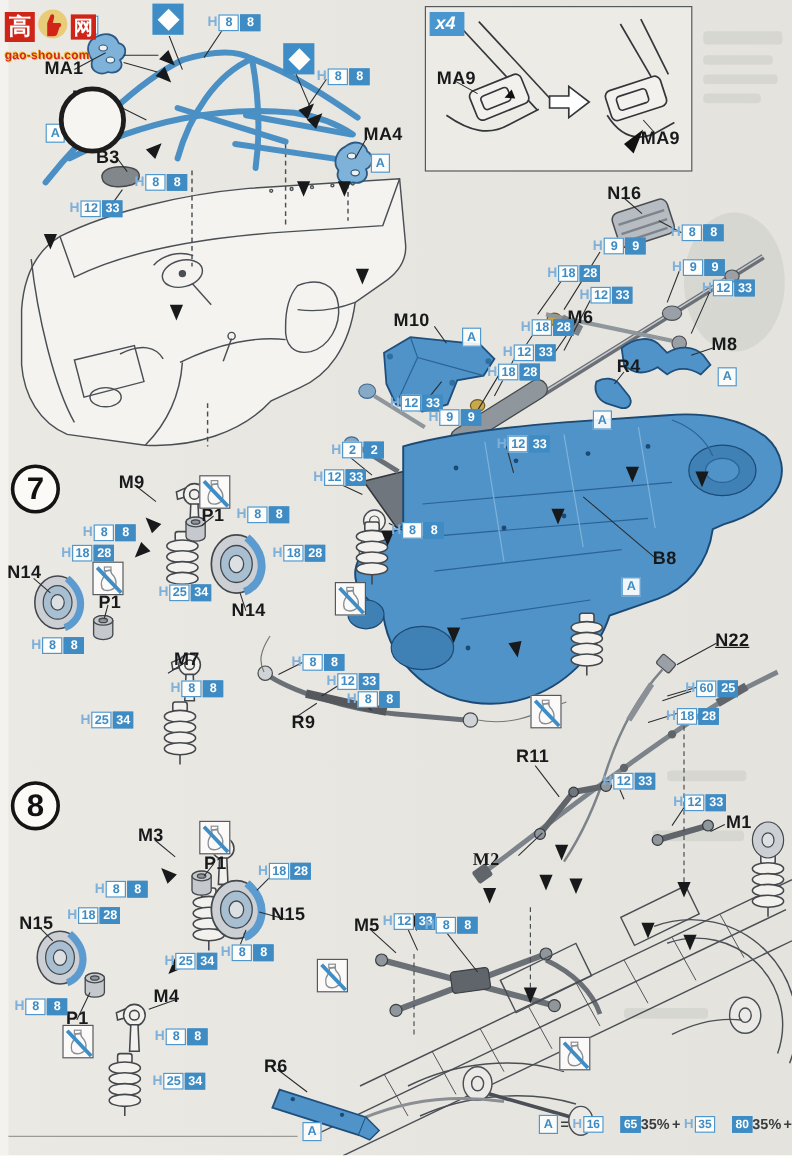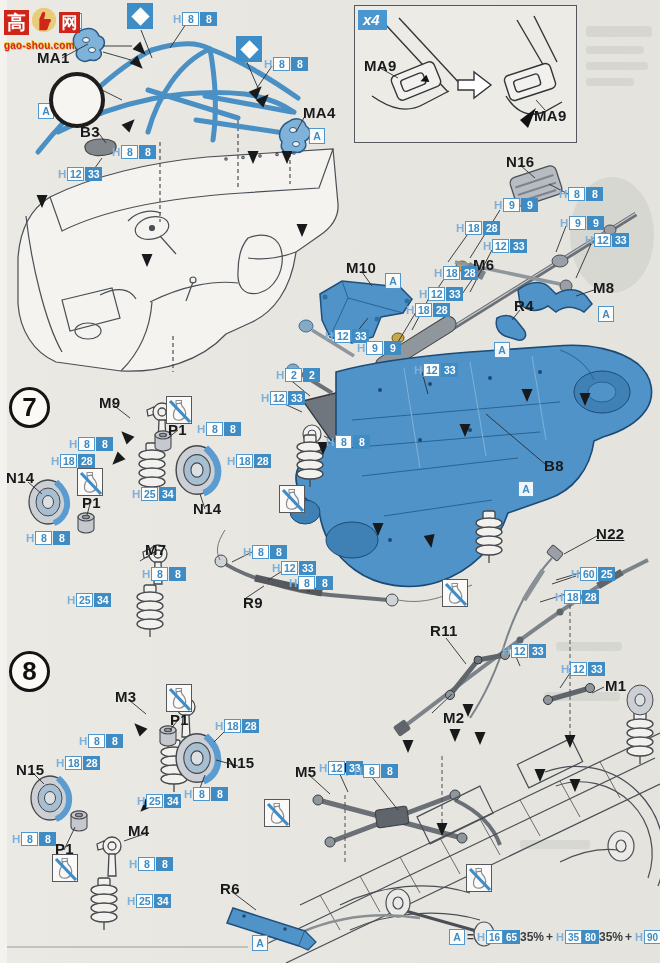--- a/index.html
+++ b/index.html
@@ -38,21 +38,21 @@
     font:bold 19px/25px "DejaVu Sans",sans-serif;}
   .wm-box.small{width:21px;height:21px;font:bold 16px/21px "DejaVu Sans",sans-serif;}
   .wm-site{font:bold 10px "Liberation Sans",sans-serif;color:#d3291b;margin-top:2px;
     letter-spacing:.2px;text-shadow:.6px .6px 0 #f2c43c,-.6px -.6px 0 #f2c43c;}
   .ring{position:absolute;left:49px;top:72px;width:56px;height:56px;border:4.5px solid #1d1d1d;
     border-radius:50%;background:#f6f5f1;z-index:5;box-sizing:border-box;}
   .formula{position:absolute;left:449px;top:929px;display:flex;align-items:center;
     white-space:nowrap;font-family:"Liberation Sans",sans-serif;font-weight:bold;z-index:4;}
   .formula .fbx{border:1px solid #4f97cc;background:#fdfdfc;color:#3f8cc4;min-width:12px;
     height:12px;padding:0 1.5px;font-size:10px;display:inline-flex;align-items:center;justify-content:center;}
-  .formula .fbx.f{background:#3f8cc4;color:#fff;border-color:#3f8cc4;margin-left:0;}
+  .formula .fbx.f{background:#3f8cc4;color:#fff;border-color:#3f8cc4;margin-left:14px;}
   .formula .h{color:#7fb0da;font-size:11px;margin:0 1px;}
   .formula .sym{color:#3a3d40;font-size:12px;margin:0 2px;}
   .formula .pct{color:#3a3d40;font-size:12px;}
 </style>
 </head>
 <body>
 
 <div id="canvas">
   <div class="edge"></div>
 
@@ -411,35 +411,35 @@
   <div class="x4">x4</div>
 
   <div id="overlay">
       <div class="plabel" style="left: 37px; top: 50px;">MA1</div>
       <div class="plabel" style="left: 60px; top: 74px;">N21</div>
       <div class="plabel" style="left: 80px; top: 124px;">B3</div>
       <div class="plabel" style="left: 303px; top: 105px;">MA4</div>
       <div class="plabel" style="left: 364px; top: 58px;">MA9</div>
       <div class="plabel" style="left: 534px; top: 108px;">MA9</div>
       <div class="plabel" style="left: 506px; top: 154px;">N16</div>
-      <div class="plabel" style="left: 346px; top: 260px;">M10</div>
+      <div class="plabel" style="left: 328px; top: 260px;">M10</div>
       <div class="plabel" style="left: 473px; top: 257px;">M6</div>
       <div class="plabel" style="left: 593px; top: 280px;">M8</div>
       <div class="plabel" style="left: 514px; top: 298px;">R4</div>
       <div class="plabel" style="left: 544px; top: 458px;">B8</div>
       <div class="plabel" style="left: 99px; top: 395px;">M9</div>
       <div class="plabel" style="left: 168px; top: 422px;">P1</div>
       <div class="plabel" style="left: 6px; top: 470px;">N14</div>
       <div class="plabel" style="left: 82px; top: 495px;">P1</div>
       <div class="plabel" style="left: 145px; top: 542px;">M7</div>
       <div class="plabel" style="left: 193px; top: 501px;">N14</div>
       <div class="plabel" style="left: 243px; top: 595px;">R9</div>
       <div class="plabel" style="left: 596px; top: 526px; text-decoration: underline;">N22</div>
       <div class="plabel" style="left: 430px; top: 623px;">R11</div>
-      <div class="plabel" style="left: 443px; top: 710px;">M2</div>
+      <div class="plabel" style="left: 394px; top: 710px; font-family: Liberation Serif, serif;">M2</div>
       <div class="plabel" style="left: 605px; top: 678px;">M1</div>
       <div class="plabel" style="left: 115px; top: 689px;">M3</div>
       <div class="plabel" style="left: 170px; top: 712px;">P1</div>
       <div class="plabel" style="left: 16px; top: 762px;">N15</div>
       <div class="plabel" style="left: 226px; top: 755px;">N15</div>
       <div class="plabel" style="left: 128px; top: 823px;">M4</div>
       <div class="plabel" style="left: 55px; top: 841px;">P1</div>
       <div class="plabel" style="left: 295px; top: 764px;">M5</div>
       <div class="plabel" style="left: 220px; top: 881px;">R6</div>
       <div class="chip" style="left: 173px; top: 12px;">

